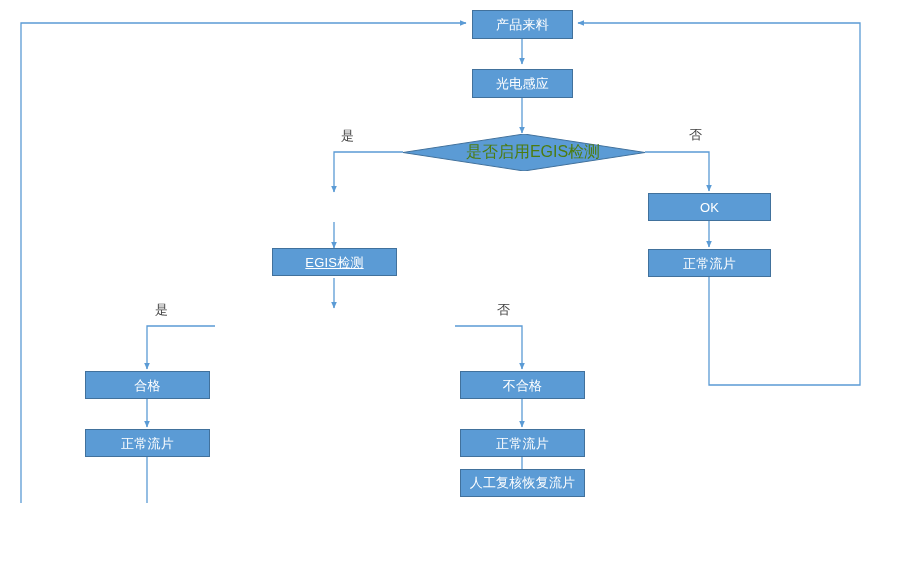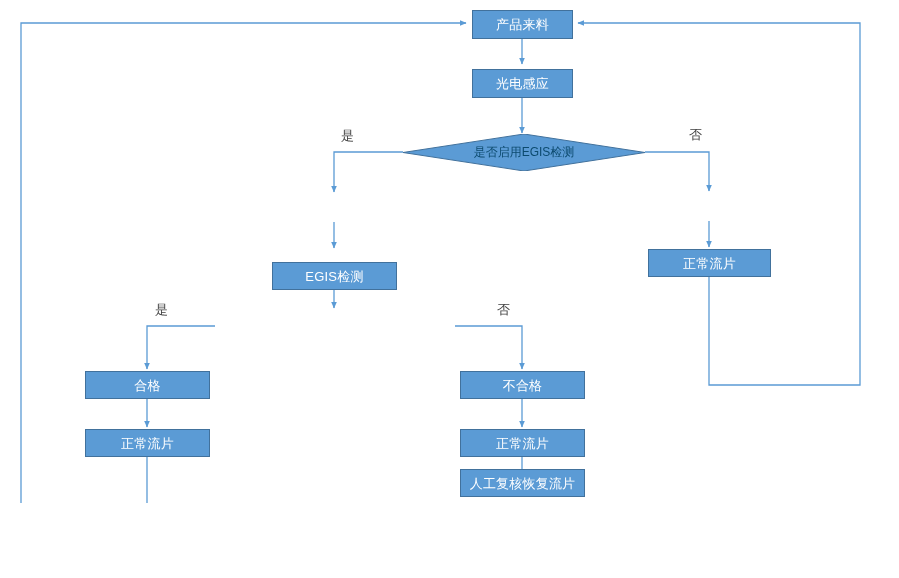--- a/index.html
+++ b/index.html
@@ -22,24 +22,24 @@
     align-items:center;
     justify-content:center;
     line-height:1;
     white-space:nowrap;
     letter-spacing:0.2px;
   }
   .diamond-wrap{position:absolute;}
   .diamond-wrap svg{position:absolute;left:0;top:0;}
   .diamond-label{
     position:absolute;
-    left:0;top:0;
+    left:9px;top:0;
     width:100%;height:100%;
     display:flex;align-items:center;justify-content:center;
-    color:#0c4a6e;font-size:12px;white-space:nowrap;
+    color:#4d7c0f;font-size:16px;white-space:nowrap;
     pointer-events:none;
   }
   .edge-label{
     position:absolute;
     color:#404040;
     font-size:13px;
     white-space:nowrap;
   }
 </style>
 </head>
@@ -92,34 +92,35 @@
   <div class="node" style="left:472px;top:69px;width:101px;height:29px;">光电感应</div>
 
   <div class="diamond-wrap" style="left:403px;top:134px;width:242px;height:37px;">
     <svg width="242" height="37" viewBox="0 0 242 37" xmlns="http://www.w3.org/2000/svg">
       <polygon points="121,0 242,18.5 121,37 0,18.5" fill="#5B9BD5" stroke="#41719C" stroke-width="1"></polygon>
     </svg>
     <div class="diamond-label">是否启用EGIS检测</div>
   </div>
 
 
-  <div class="node" style="left:272px;top:262px;width:125px;height:28px;">EGIS检测</div>
+  <div class="node" style="left:272px;top:248px;width:125px;height:28px;text-decoration:underline;">EGIS检测</div>
 
+  <div class="node" style="left:648px;top:193px;width:123px;height:28px;">OK</div>
 
   <div class="node" style="left:648px;top:249px;width:123px;height:28px;">正常流片</div>
 
 
   <div class="node" style="left:85px;top:371px;width:125px;height:28px;">合格</div>
 
   <div class="node" style="left:85px;top:429px;width:125px;height:28px;">正常流片</div>
 
   <div class="node" style="left:460px;top:371px;width:125px;height:28px;text-align:right;">不合格</div>
 
   <div class="node" style="left:460px;top:429px;width:125px;height:28px;">正常流片</div>
 
-  <div class="node" style="left:460px;top:469px;width:125px;height:28px;">人工复核恢复流片</div>
+  <div class="node" style="left:460px;top:469px;width:125px;height:28px;font-family:Liberation Mono, monospace;">人工复核恢复流片</div>
 
   <div class="edge-label" style="left:341px;top:127px;">是</div>
   <div class="edge-label" style="left:689px;top:126px;">否</div>
   <div class="edge-label" style="left:155px;top:301px;">是</div>
   <div class="edge-label" style="left:497px;top:301px;">否</div>
 
 </div>
 
 </body></html>

